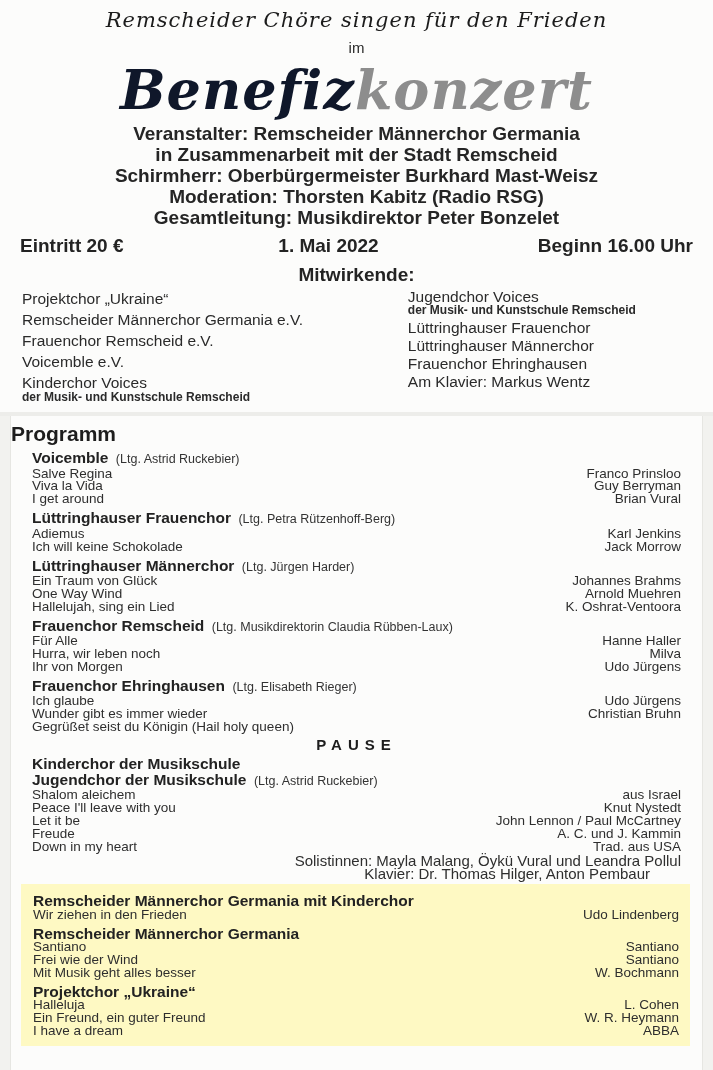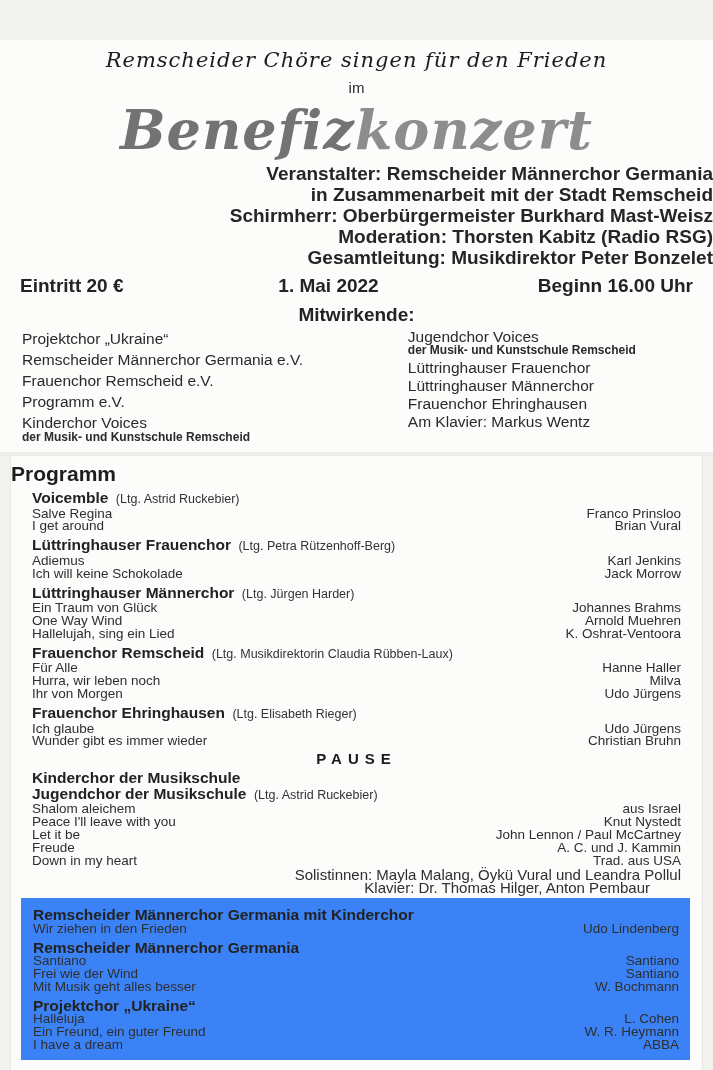--- a/index.html
+++ b/index.html
@@ -12,21 +12,20 @@
     margin:0 auto;
     background:#f2f2ef;
     color:#1f1f1f;
     overflow:hidden;
   }
 
   
   .head {
     background:#fcfcfb;
     padding:8px 0 6px;
-    margin-top:40px;
   }
   .script-title {
     font-family:"DejaVu Serif", serif;
     font-style:italic;
     font-size:21px;
     line-height:24px;
     text-align:center;
     color:#1c1c1c;
     letter-spacing:1px;
   }
@@ -37,24 +36,24 @@
   .big-title {
     font-family:"DejaVu Serif", serif;
     font-style:italic;
     font-weight:bold;
     font-size:54px;
     line-height:58px;
     text-align:center;
     margin-top:2px;
     letter-spacing:1px;
   }
-  .big-title .t-black { color:#737373; }
+  .big-title .t-black { color:#0f172a; }
   .big-title .t-gray  { color:#8d8d8d; }
 
-  .org { margin-top:4px; text-align:right; }
+  .org { margin-top:4px; text-align:center; }
   .org-line { font-size:19px; font-weight:bold; line-height:21px; color:#252525; }
 
   .details {
     display:grid; grid-template-columns:1fr auto 1fr;
     align-items:center;
     padding:0 20px;
     margin-top:7px;
     font-size:19px; font-weight:bold; color:#232323;
   }
   .details .d-left  { text-align:left; }
@@ -111,21 +110,21 @@
     color:#2e2e2e; padding:0 21px;
   }
   .note-line + .note-line { padding-right:52px; }
 
   .pause-line {
     text-align:center; font-size:15px; font-weight:bold;
     letter-spacing:6px; line-height:15px; margin-top:3px; color:#1d1d1d;
   }
 
   .highlight-box {
-    background:#3b82f6;
+    background:#fef9c3;
     margin:4px 12px 0 10px;
     padding:5px 0 8px;
   }
   .highlight-box .psec { padding:0 11px 0 12px; }
 </style>
 </head>
 <body>
 
 <div class="page">
 
@@ -168,21 +167,21 @@
             <div class="mname">Remscheider Männerchor Germania e.V.</div>
 
           </div>
 
           <div class="mitw-item">
             <div class="mname">Frauenchor Remscheid e.V.</div>
 
           </div>
 
           <div class="mitw-item">
-            <div class="mname">Programm e.V.</div>
+            <div class="mname">Voicemble e.V.</div>
 
           </div>
 
           <div class="mitw-item">
             <div class="mname">Kinderchor Voices</div>
             <div class="msub">der Musik- und Kunstschule Remscheid</div>
           </div>
 
       </div>
       <div class="col-right">
@@ -225,20 +224,24 @@
         <div class="sec-name-line">
           <span class="sec-name">Voicemble</span>
           <span class="sec-ltg">(Ltg. Astrid Ruckebier)</span>
         </div>
 
           <div class="song-row">
             <span class="song-title">Salve Regina</span>
             <span class="song-composer">Franco Prinsloo</span>
           </div>
 
+          <div class="song-row">
+            <span class="song-title">Viva la Vida</span>
+            <span class="song-composer">Guy Berryman</span>
+          </div>
 
           <div class="song-row">
             <span class="song-title">I get around</span>
             <span class="song-composer">Brian Vural</span>
           </div>
 
       </section>
 
       <section class="psec">
         <div class="sec-name-line">
@@ -314,20 +317,24 @@
           <div class="song-row">
             <span class="song-title">Ich glaube</span>
             <span class="song-composer">Udo Jürgens</span>
           </div>
 
           <div class="song-row">
             <span class="song-title">Wunder gibt es immer wieder</span>
             <span class="song-composer">Christian Bruhn</span>
           </div>
 
+          <div class="song-row">
+            <span class="song-title">Gegrüßet seist du Königin (Hail holy queen)</span>
+            <span class="song-composer"></span>
+          </div>
 
       </section>
 
     <div class="pause-line">PAUSE</div>
 
       <section class="psec">
         <div class="sec-pre">Kinderchor der Musikschule</div>
         <div class="sec-name-line">
           <span class="sec-name">Jugendchor der Musikschule</span>
           <span class="sec-ltg">(Ltg. Astrid Ruckebier)</span>

